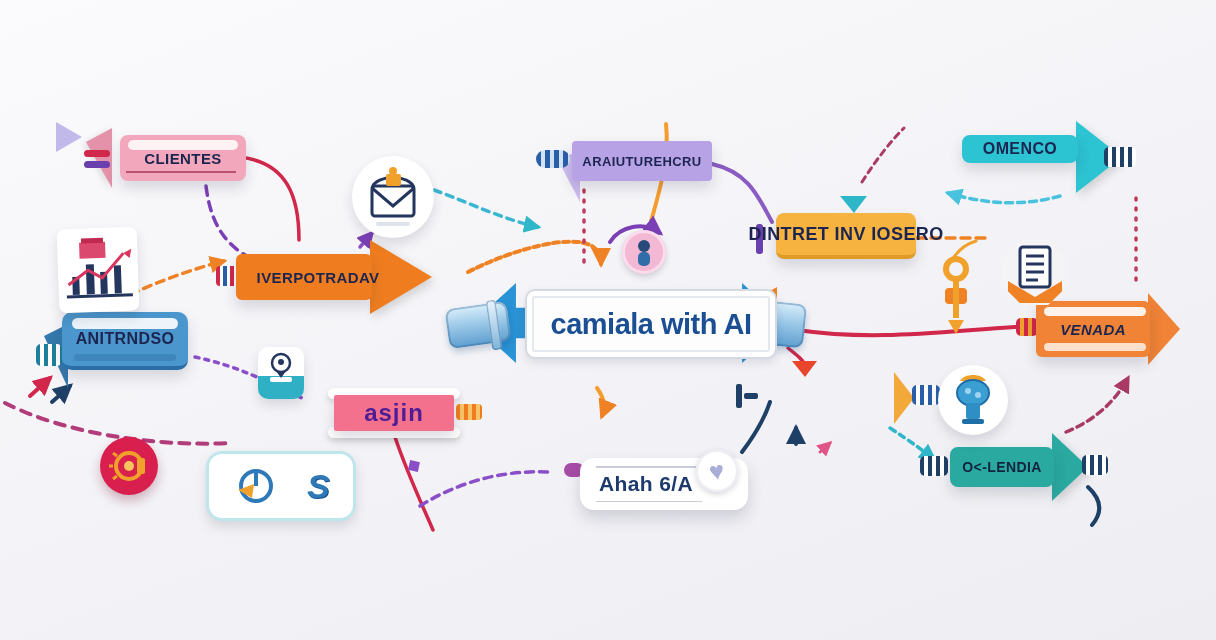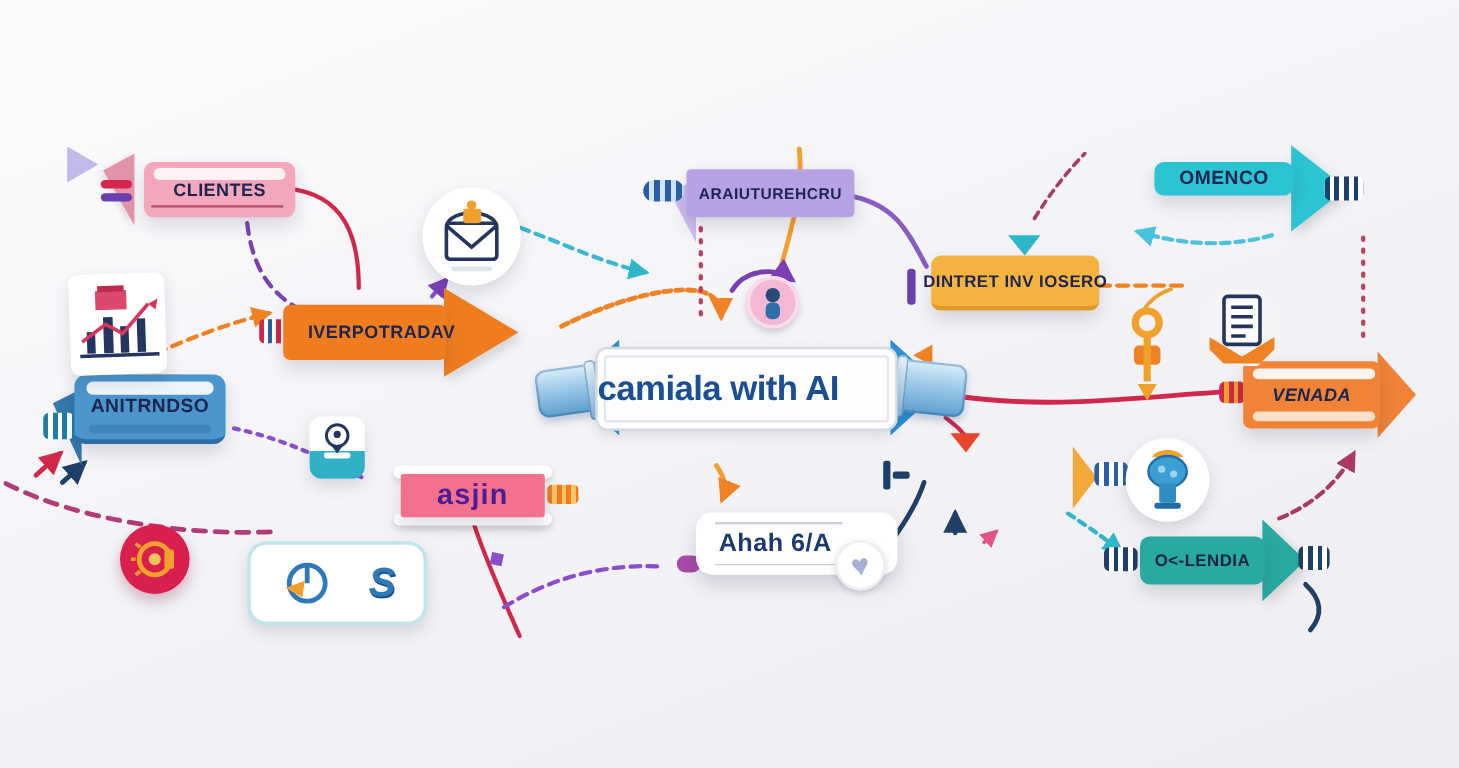--- a/index.html
+++ b/index.html
@@ -63,36 +63,36 @@
   .olen-head{position:absolute;left:1052px;top:433px;width:0;height:0;
     border-top:34px solid transparent;border-bottom:34px solid transparent;border-left:36px solid #2aa9a0;filter:drop-shadow(3px 4px 5px rgba(0,0,0,.15));}
   .stub-olenL{left:920px;top:456px;width:28px;height:20px;background:repeating-linear-gradient(90deg,#1e3f66 0 4px,#fff 4px 8px);border-radius:5px;}
   .stub-olenR{left:1082px;top:455px;width:26px;height:20px;background:repeating-linear-gradient(90deg,#1e3f66 0 4px,#fff 4px 8px);border-radius:5px;}
   
   .asjin-railT{position:absolute;left:328px;top:388px;width:132px;height:11px;background:#fff;border-radius:6px;box-shadow:0 3px 6px rgba(0,0,0,.15);}
   .asjin-railB{position:absolute;left:328px;top:427px;width:132px;height:11px;background:#fff;border-radius:6px;box-shadow:0 3px 6px rgba(0,0,0,.15);}
   .asjin{left:334px;top:395px;width:120px;height:36px;background:#f4718e;border-radius:2px;}
   .stub-asjin{left:456px;top:404px;width:26px;height:16px;background:repeating-linear-gradient(90deg,#ef7d1f 0 4px,#f8c46a 4px 8px);border-radius:4px;}
   
-  .ahah{left:580px;top:427px;width:168px;height:52px;background:#fff;border-radius:14px;box-shadow:0 8px 16px rgba(40,40,70,.18);}
+  .ahah{left:580px;top:458px;width:168px;height:52px;background:#fff;border-radius:14px;box-shadow:0 8px 16px rgba(40,40,70,.18);}
   .ahah::before{content:"";position:absolute;left:16px;top:8px;right:46px;height:1.5px;background:#c9cdd8;}
   .ahah::after{content:"";position:absolute;left:16px;bottom:8px;right:46px;height:1.5px;background:#c9cdd8;}
   .ahah-tail{position:absolute;left:596px;top:494px;width:0;height:0;
     border-left:16px solid transparent;border-right:4px solid transparent;border-top:16px solid #f2f2f5;}
   .heart-circle{position:absolute;left:696px;top:450px;width:42px;height:42px;background:#fff;border-radius:50%;
     box-shadow:0 2px 6px rgba(40,40,70,.2), inset 0 0 0 2px #eceef4;display:flex;align-items:center;justify-content:center;}
   .heart{color:#a9aed8;font-size:26px;line-height:1;transform:rotate(-8deg);}
   .stub-ahah{left:564px;top:463px;width:20px;height:14px;background:#a64ca6;border-radius:7px;}
   
   .center-arrow{position:absolute;left:472px;top:283px;width:314px;height:80px;background:#2a93d5;
     clip-path:polygon(0% 50%,14% 0%,14% 31%,86% 31%,86% 0%,100% 50%,86% 100%,86% 69%,14% 69%,14% 100%);
     filter:drop-shadow(0 6px 8px rgba(20,60,110,.25));}
-  .center-box{position:absolute;left:496px;top:289px;width:248px;height:66px;background:#fdfdfe;border-radius:10px;
+  .center-box{position:absolute;left:525px;top:289px;width:248px;height:66px;background:#fdfdfe;border-radius:10px;
     border:2px solid #d5dae2;box-shadow:inset 0 0 0 5px #fff, inset 0 0 0 7px #e3e7ee, 0 4px 10px rgba(40,40,70,.12);
-    display:flex;align-items:center;}
+    display:flex;align-items:center;justify-content:center;}
   .center-label{font-weight:bold;font-size:29px;color:#1a4f93;letter-spacing:-.5px;}
   .pipe{position:absolute;border-radius:9px;background:linear-gradient(180deg,#d9eefb 0%,#9cc9e8 45%,#5e9ecf 100%);
     box-shadow:inset 0 0 0 2px rgba(38,92,142,.35), 0 4px 7px rgba(20,60,110,.25);}
   .pipeL{left:447px;top:305px;width:62px;height:40px;transform:rotate(-8deg);}
   .pipeR{left:737px;top:301px;width:68px;height:44px;transform:rotate(6deg);}
   .pipe-ring{position:absolute;width:10px;border-radius:4px;background:linear-gradient(180deg,#eaf5fc,#7fb4da);box-shadow:inset 0 0 0 1.5px rgba(38,92,142,.4);}
   .ringL{left:489px;top:300px;height:50px;transform:rotate(-8deg);}
   .ringR{left:745px;top:296px;height:52px;transform:rotate(6deg);}
   
   .tile{position:absolute;background:#fff;box-shadow:0 6px 12px rgba(40,40,70,.15);}
@@ -206,21 +206,21 @@
   </div>
 
   <div class="arai-tail"></div>
   <div class="stub stub-arai"></div>
   <div class="node arai">
     <span class="nlabel" style="font-size:13px;">ARAIUTUREHCRU</span>
   </div>
 
   <div class="stub-dint" style="position:absolute;"></div>
   <div class="node dint">
-    <span class="nlabel" style="font-size:14px;">DINTRET INV IOSERO</span>
+    <span class="nlabel" style="font-size:18px;">DINTRET INV IOSERO</span>
   </div>
 
   <div class="omen-head"></div>
   <div class="stub stub-omen"></div>
   <div class="node omen">
     <span class="nlabel" style="font-size:16px;">OMENCO</span>
   </div>
 
   <div class="vena-head"></div>
   <div class="stub stub-vena"></div>

